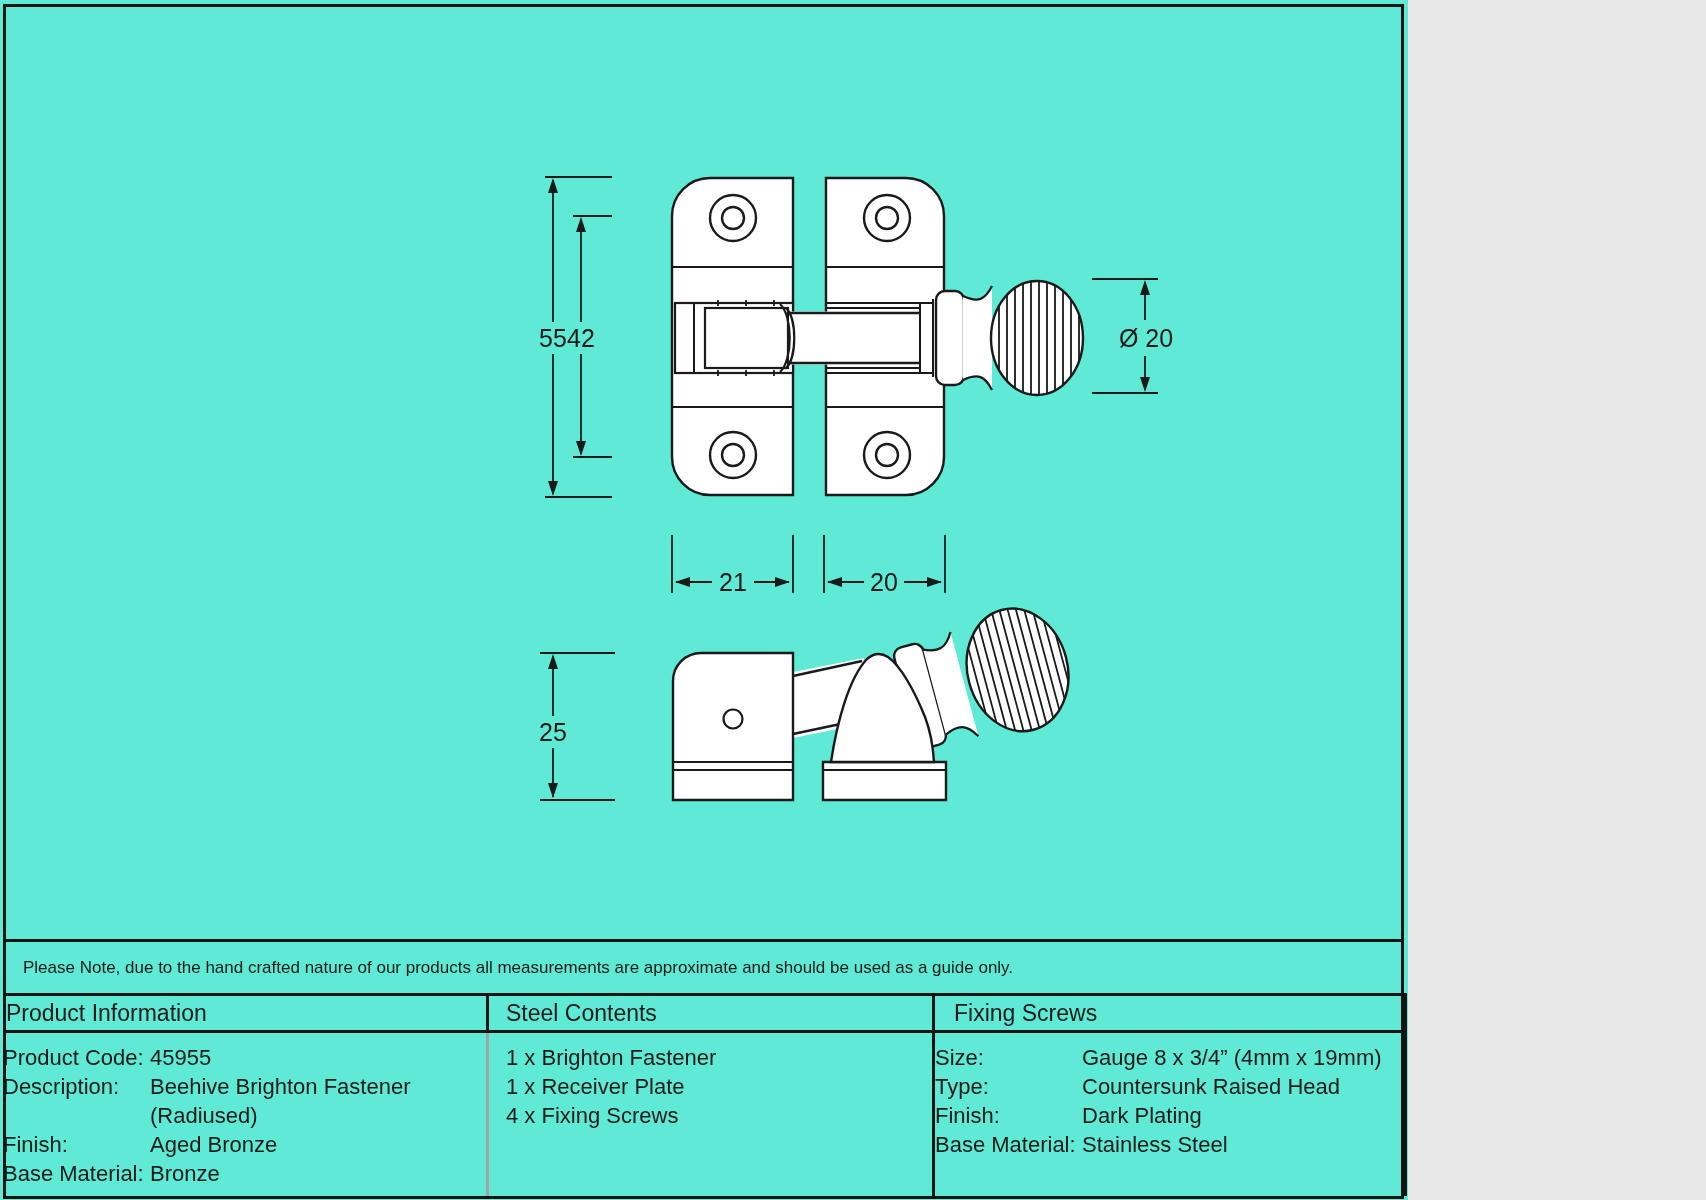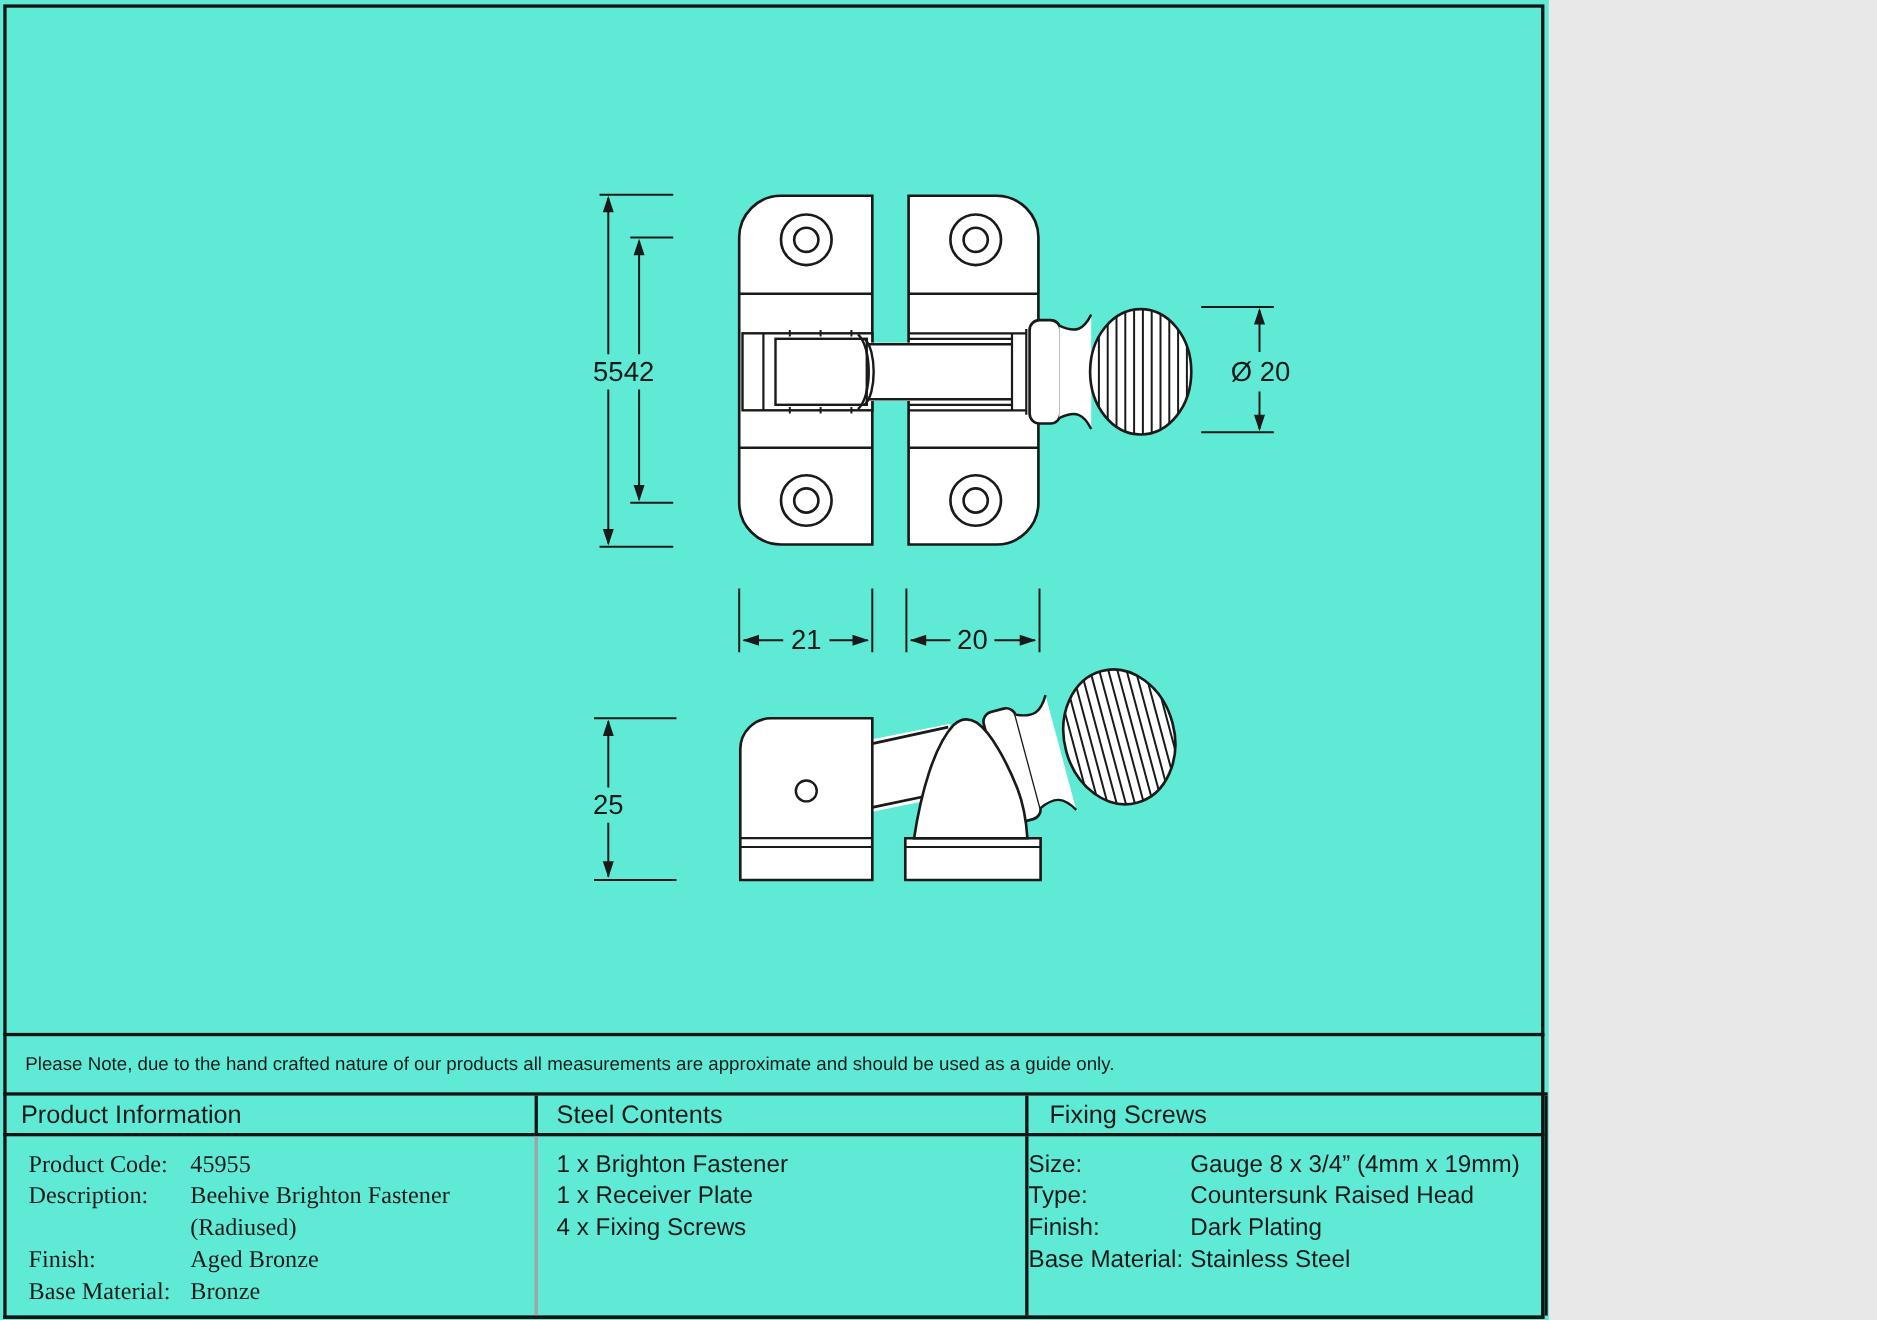--- a/index.html
+++ b/index.html
@@ -9,25 +9,25 @@
   svg text{font-family:"Liberation Sans",sans-serif;}
   .drawing{position:absolute;left:0;top:0;}
 
   .bottom{position:absolute;left:3px;right:4px;top:939px;height:260px;box-sizing:border-box;
           border-top:3px solid #141414;border-bottom:3px solid #141414;
           display:grid;grid-template-columns:483px 446px 472px 1fr;grid-template-rows:54px 37px 1fr;}
   .bottom *{box-sizing:border-box;}
   .note-cell{grid-column:1/5;grid-row:1;border-bottom:3px solid #141414;display:flex;align-items:center;
              padding-left:20px;font-size:17px;}
   .hdr{grid-row:2;border-bottom:3px solid #141414;display:flex;align-items:center;font-size:23px;}
-  .hdr.c1{grid-column:1;padding-left:16px;}
+  .hdr.c1{grid-column:1;padding-left:3px;}
   .hdr.c2{grid-column:2;border-left:3px solid #141414;padding-left:17px;}
   .hdr.c3{grid-column:3;border-left:3px solid #141414;padding-left:19px;}
   .body-cell{grid-row:3;padding-top:10px;font-size:22px;line-height:29px;}
-  .body-cell.c1{grid-column:1;padding-left:23px;font-family:Liberation Serif, serif;}
+  .body-cell.c1{grid-column:1;}
   .body-cell.c2{grid-column:2;border-left:3px solid #a3a3a3;padding-left:17px;}
   .body-cell.c3{grid-column:3;border-left:3px solid #141414;}
   .kv{display:flex;}
   .kv .k{width:147px;flex:0 0 147px;}
   .logo-cell{grid-column:4;grid-row:2/4;border-left:3px solid #141414;position:relative;}
 
   .anvil-icon{position:absolute;left:43px;top:55px;}
   .logo-fromthe{position:absolute;left:136px;top:56px;font-family:"Liberation Serif",serif;font-size:21px;}
   .logo-name{position:absolute;left:116px;top:49px;font-family:"Liberation Serif",serif;font-size:52px;
              letter-spacing:-4px;line-height:1;}

